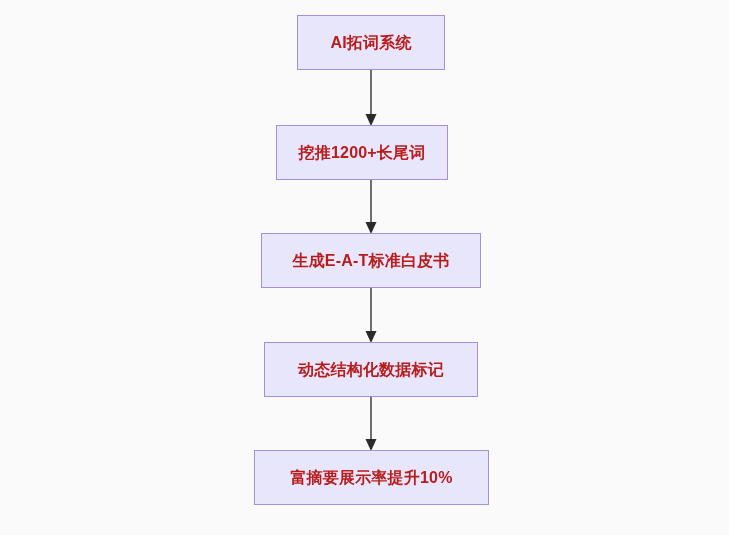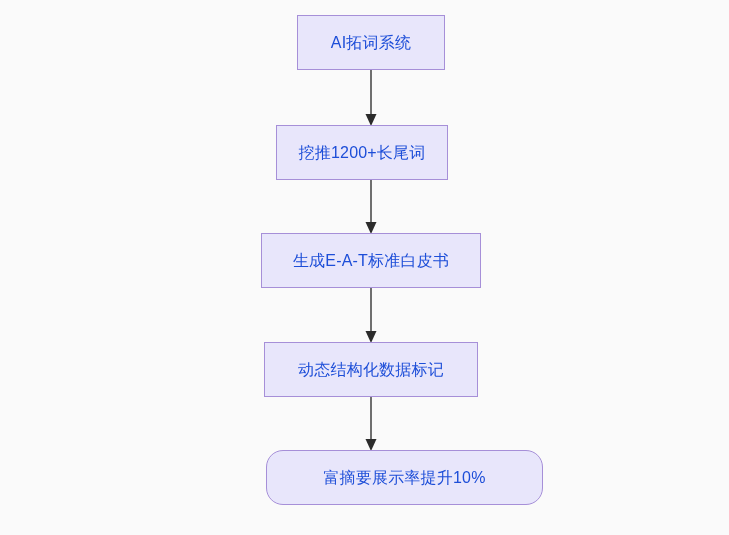--- a/index.html
+++ b/index.html
@@ -24,26 +24,27 @@
     box-sizing: border-box;
     background: #e8e6fb;
     border: 1.6px solid #a68fd8;
     border-radius: 0;
     display: flex;
     align-items: center;
     justify-content: center;
     height: 55px;
   }
   .node-label {
-    color: #1d4ed8;
+    color: #b91c1c;
     font-size: 16px;
     line-height: 1;
     letter-spacing: 0.2px;
     white-space: nowrap;
     font-family: "Liberation Sans", "DejaVu Sans", sans-serif;
+    font-weight: bold;
   }
   .connector {
     position: absolute;
     left: 0;
     top: 0;
     width: 729px;
     height: 535px;
     pointer-events: none;
   }
   .edge-line {
@@ -87,17 +88,17 @@
   </div>
 
   <div class="node" style="left:264px; top:342px; width:214px;">
     <span class="node-label">动态结构化数据标记</span>
   </div>
 
   <div class="node" style="left:261px; top:233px; width:220px;">
     <span class="node-label">生成E-A-T标准白皮书</span>
   </div>
 
-  <div class="node" style="left:266px; top:450px; width:277px;border-radius:17px;">
+  <div class="node" style="left:254px; top:450px; width:235px;">
     <span class="node-label">富摘要展示率提升10%</span>
   </div>
 
 </div>
 
 </body></html>

